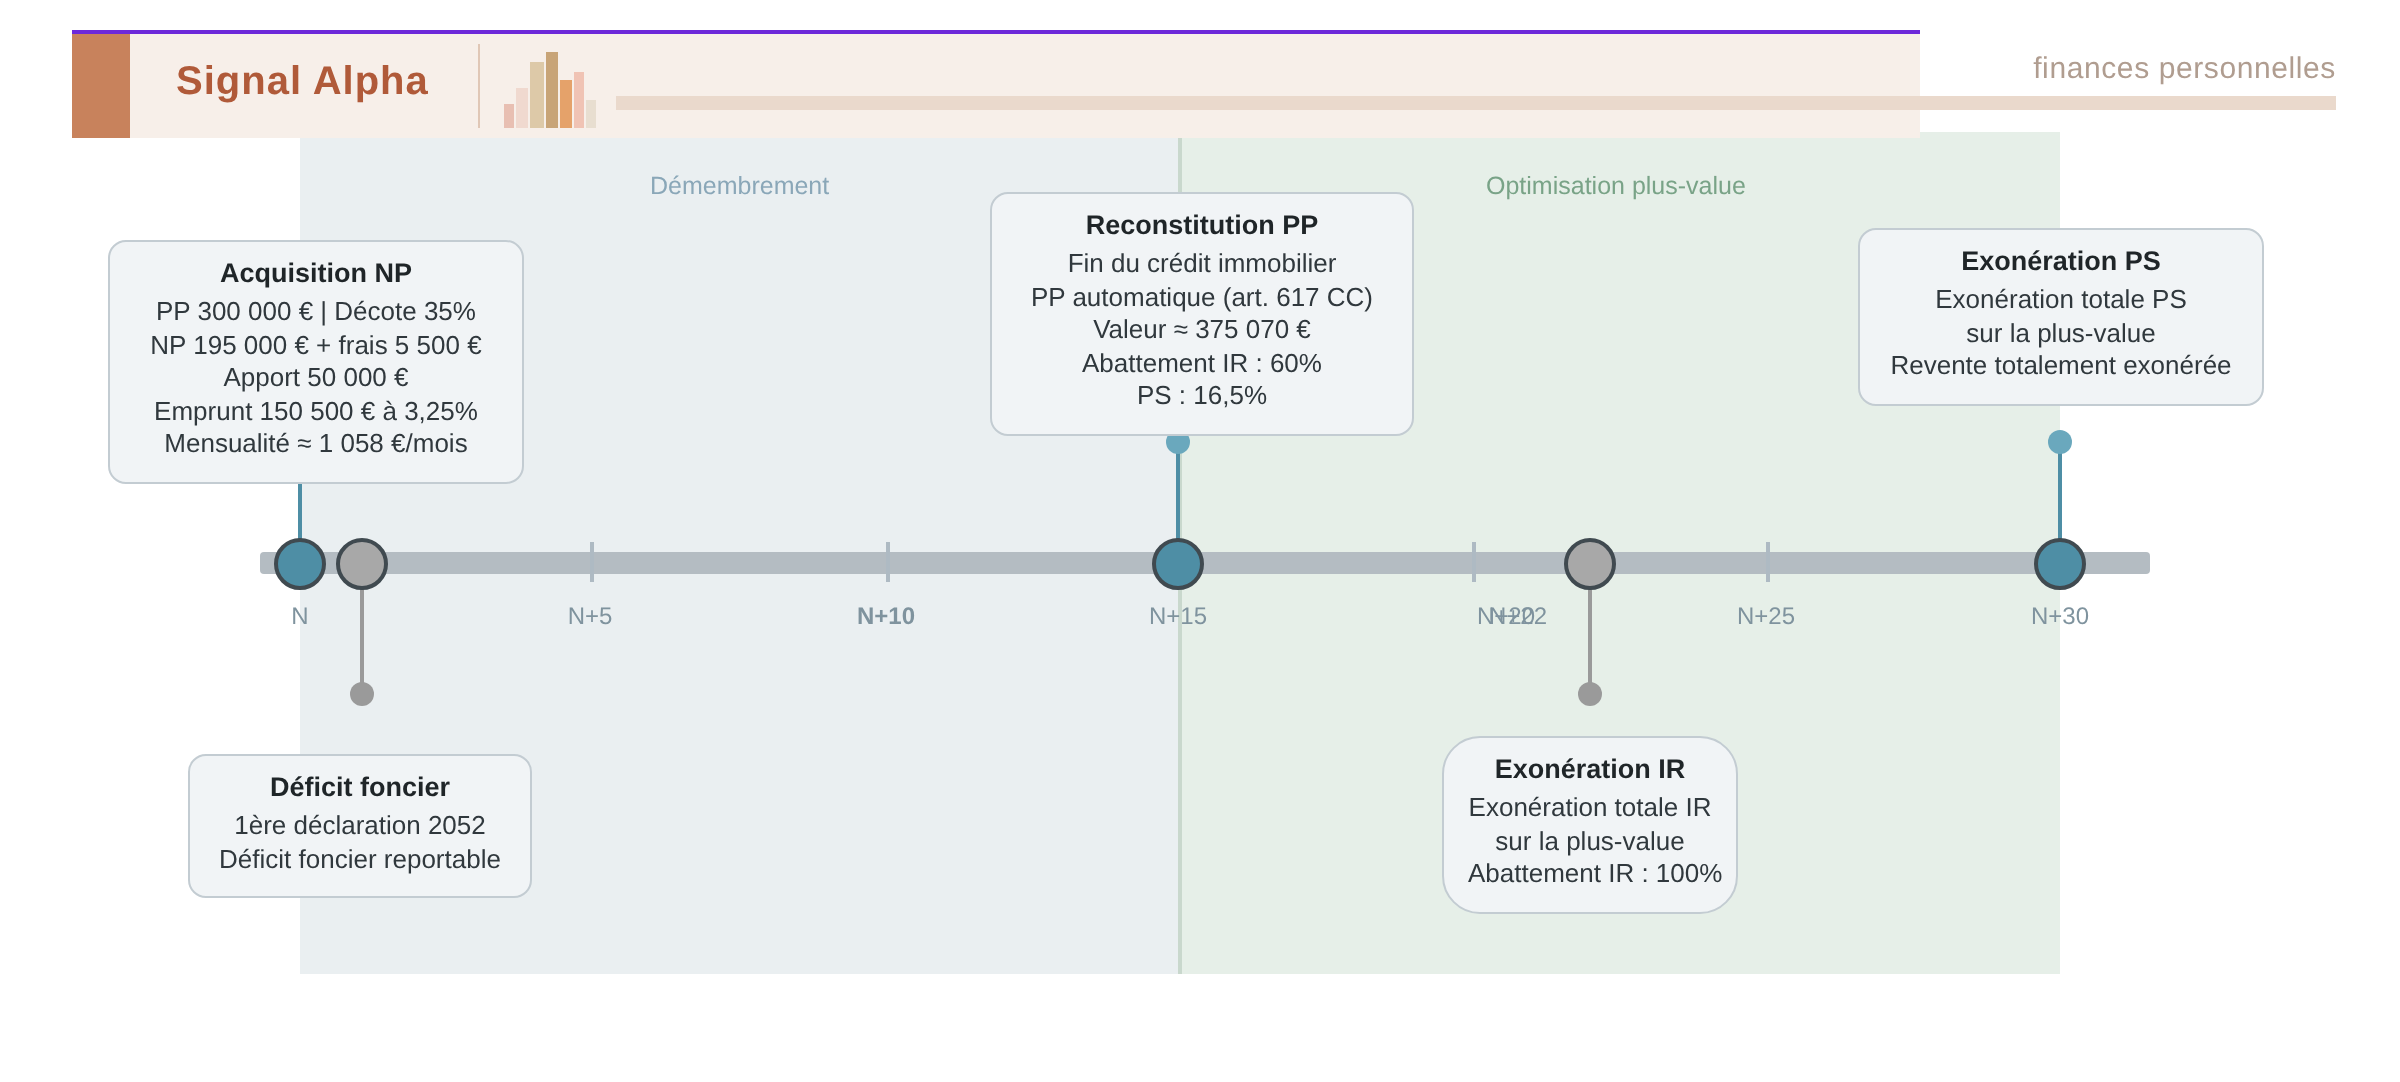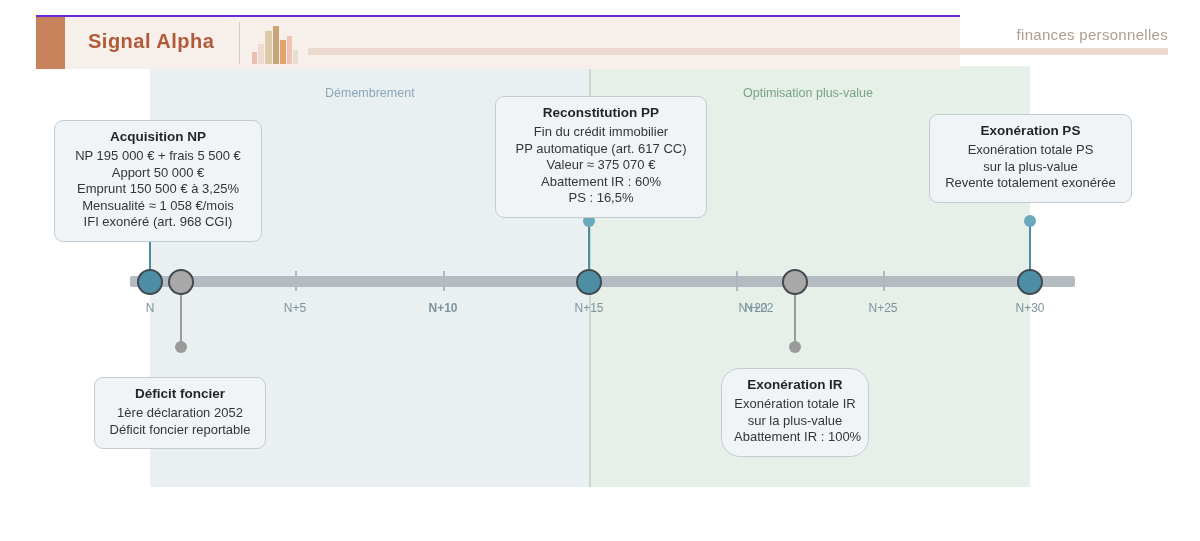--- a/index.html
+++ b/index.html
@@ -263,25 +263,25 @@
     <div class="stem-dot muted" style="left: 795px; top: 341px;"></div>
     <div class="marker muted" style="left: 795px;"></div>
     <div class="stem accent" style="left: 1029px; top: 221px; height: 51px;"></div>
     <div class="stem-dot accent" style="left: 1030px; top: 215px;"></div>
     <div class="marker accent" style="left: 1030px;"></div>
   </div>
 
 <div id="cards-layer">
     <div class="card" style="left: 54px; top: 88px; width: 208px; margin-top: 32px;">
       <div class="card-title">Acquisition NP</div>
+      <div class="card-line">PP 300 000 € | Décote 35%</div>
       <div class="card-line">NP 195 000 € + frais 5 500 €</div>
       <div class="card-line">Apport 50 000 €</div>
       <div class="card-line">Emprunt 150 500 € à 3,25%</div>
       <div class="card-line">Mensualité ≈ 1 058 €/mois</div>
-      <div class="card-line">IFI exonéré (art. 968 CGI)</div>
     </div>
     <div class="card" style="left: 495px; top: 96px; width: 212px;">
       <div class="card-title">Reconstitution PP</div>
       <div class="card-line">Fin du crédit immobilier</div>
       <div class="card-line">PP automatique (art. 617 CC)</div>
       <div class="card-line">Valeur ≈ 375 070 €</div>
       <div class="card-line">Abattement IR : 60%</div>
       <div class="card-line">PS : 16,5%</div>
     </div>
     <div class="card" style="left: 929px; top: 114px; width: 203px;">

